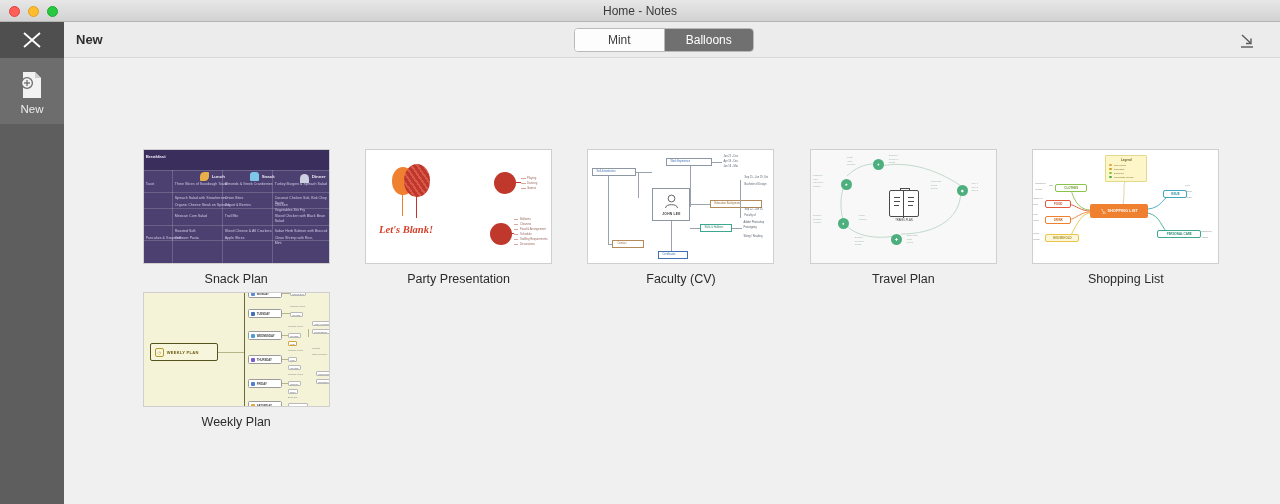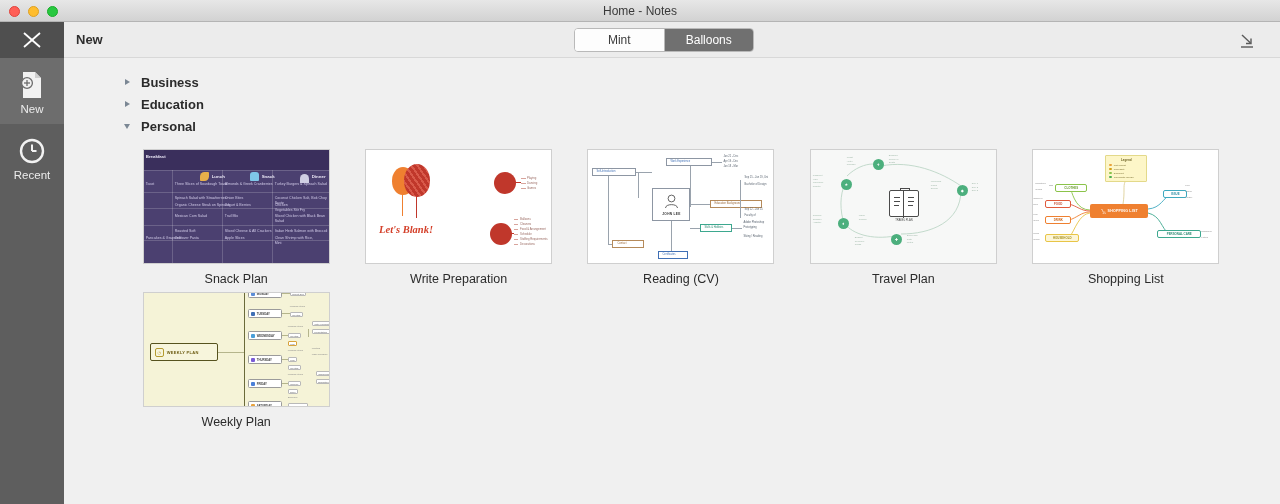--- a/index.html
+++ b/index.html
@@ -267,30 +267,20 @@
         <path d="M5 2 h12 l6 6 v20 h-18 z" fill="#f2f2f2"></path>
         <path d="M17 2 v6 h6 z" fill="#cfcfcf"></path>
         <circle cx="9" cy="13" r="5.4" fill="#f2f2f2" stroke="#6d6d6d" stroke-width="1.3"></circle>
         <line x1="9" y1="10" x2="9" y2="16" stroke="#6d6d6d" stroke-width="1.3"></line>
         <line x1="6" y1="13" x2="12" y2="13" stroke="#6d6d6d" stroke-width="1.3"></line>
       </svg>
     </div>
     <div class="side-label">New</div>
   </div>
 
-  <div class="side-item">
-    <div class="side-icon">
-      <svg width="28" height="28" viewBox="0 0 28 28">
-        <circle cx="14" cy="14" r="11" fill="none" stroke="#f2f2f2" stroke-width="2.4"></circle>
-        <line x1="14" y1="7.5" x2="14" y2="14" stroke="#f2f2f2" stroke-width="2"></line>
-        <line x1="14" y1="14" x2="18.5" y2="14" stroke="#f2f2f2" stroke-width="2"></line>
-      </svg>
-    </div>
-    <div class="side-label">Recent</div>
-  </div>
 
 </div>
 
 <div class="header">
   <div class="header-title">New</div>
 
   <div class="segmented">
     <div class="seg">Mint</div>
     <div class="seg active">Balloons</div>
   </div>
@@ -299,40 +289,20 @@
     <svg width="18" height="18" viewBox="0 0 18 18">
       <line x1="4" y1="3" x2="12.5" y2="11" stroke="#5a5a5a" stroke-width="1.4"></line>
       <path d="M13 6.5 L13 11.5 L8 11.5" fill="none" stroke="#5a5a5a" stroke-width="1.4"></path>
       <line x1="3" y1="15" x2="15" y2="15" stroke="#5a5a5a" stroke-width="1.4"></line>
     </svg>
   </div>
 </div>
 
 <div class="content">
 
-  <div class="cat-list">
-    <div class="cat">
-      <span class="cat-arrow">
-          <i class="tri-right"></i>
-        </span>
-      <span>Business</span>
-    </div>
-    <div class="cat">
-      <span class="cat-arrow">
-          <i class="tri-right"></i>
-        </span>
-      <span>Education</span>
-    </div>
-    <div class="cat">
-      <span class="cat-arrow">
-          <i class="tri-down"></i>
-        </span>
-      <span>Personal</span>
-    </div>
-  </div>
 
   <div class="grid">
 
     <div class="tpl">
       <div class="thumb">
         <div class="diet">
           <div class="diet-topband"></div>
           <div class="diet-grid">
             <div class="diet-row" style="top:0"></div>
             <div class="diet-row" style="top:22px"></div>
@@ -411,21 +381,21 @@
           <div class="ptick" style="left:148px; top:89px; width:4px;"></div>
           <div class="ptick" style="left:148px; top:94px; width:4px;"></div>
           <div class="ptxt" style="left:154px; top:67px;">Balloons</div>
           <div class="ptxt" style="left:154px; top:72px;">Cleaners</div>
           <div class="ptxt" style="left:154px; top:77px;">Food &amp; Arrangement</div>
           <div class="ptxt" style="left:154px; top:82px;">Schedule</div>
           <div class="ptxt" style="left:154px; top:87px;">Staffing Requirements</div>
           <div class="ptxt" style="left:154px; top:92px;">Decorations</div>
         </div>
       </div>
-      <div class="tpl-label">Write Preparation</div>
+      <div class="tpl-label">Party Presentation</div>
     </div>
 
     <div class="tpl">
       <div class="thumb">
         <div class="resume">
           <div class="ravatar" style="left:64px; top:38px; width:38px; height:33px;">
             <svg width="17" height="17" viewBox="0 0 17 17">
               <circle cx="8.5" cy="5.5" r="3.4" fill="none" stroke="#555" stroke-width="0.9"></circle>
               <path d="M2.5 15 C2.5 10.5 14.5 10.5 14.5 15" fill="none" stroke="#555" stroke-width="0.9"></path>
             </svg>
@@ -467,21 +437,21 @@
           <div class="rline" style="left:144px; top:78px; width:10px; height:1px;"></div>
           <div class="rbox-lbl" style="left:155px; top:71px;">Adobe Photoshop</div>
           <div class="rbox-lbl" style="left:155px; top:76px;">Prototyping</div>
           <div class="rbox-lbl" style="left:155px; top:85px;">Skiing / Reading</div>
 
           <div class="rline" style="left:83px; top:71px; width:1px; height:34px;"></div>
           <div class="rbox" style="left:70px; top:101px; width:30px; height:8px; border-color:#3f6fb5;"></div>
           <div class="rbox-lbl" style="left:74px; top:103px; color:#3f6fb5;">Certificates</div>
         </div>
       </div>
-      <div class="tpl-label">Reading (CV)</div>
+      <div class="tpl-label">Faculty (CV)</div>
     </div>
 
     <div class="tpl">
       <div class="thumb">
         <div class="travel">
 
           <svg style="position:absolute; left:0; top:0;" width="187" height="115">
             <path d="M70 16 C100 10 130 22 150 36" fill="none" stroke="#bcd6c6" stroke-width="0.9"></path>
             <path d="M150 40 C150 72 120 84 90 84" fill="none" stroke="#bcd6c6" stroke-width="0.9"></path>
             <path d="M84 86 C60 90 42 84 34 74" fill="none" stroke="#bcd6c6" stroke-width="0.9"></path>

